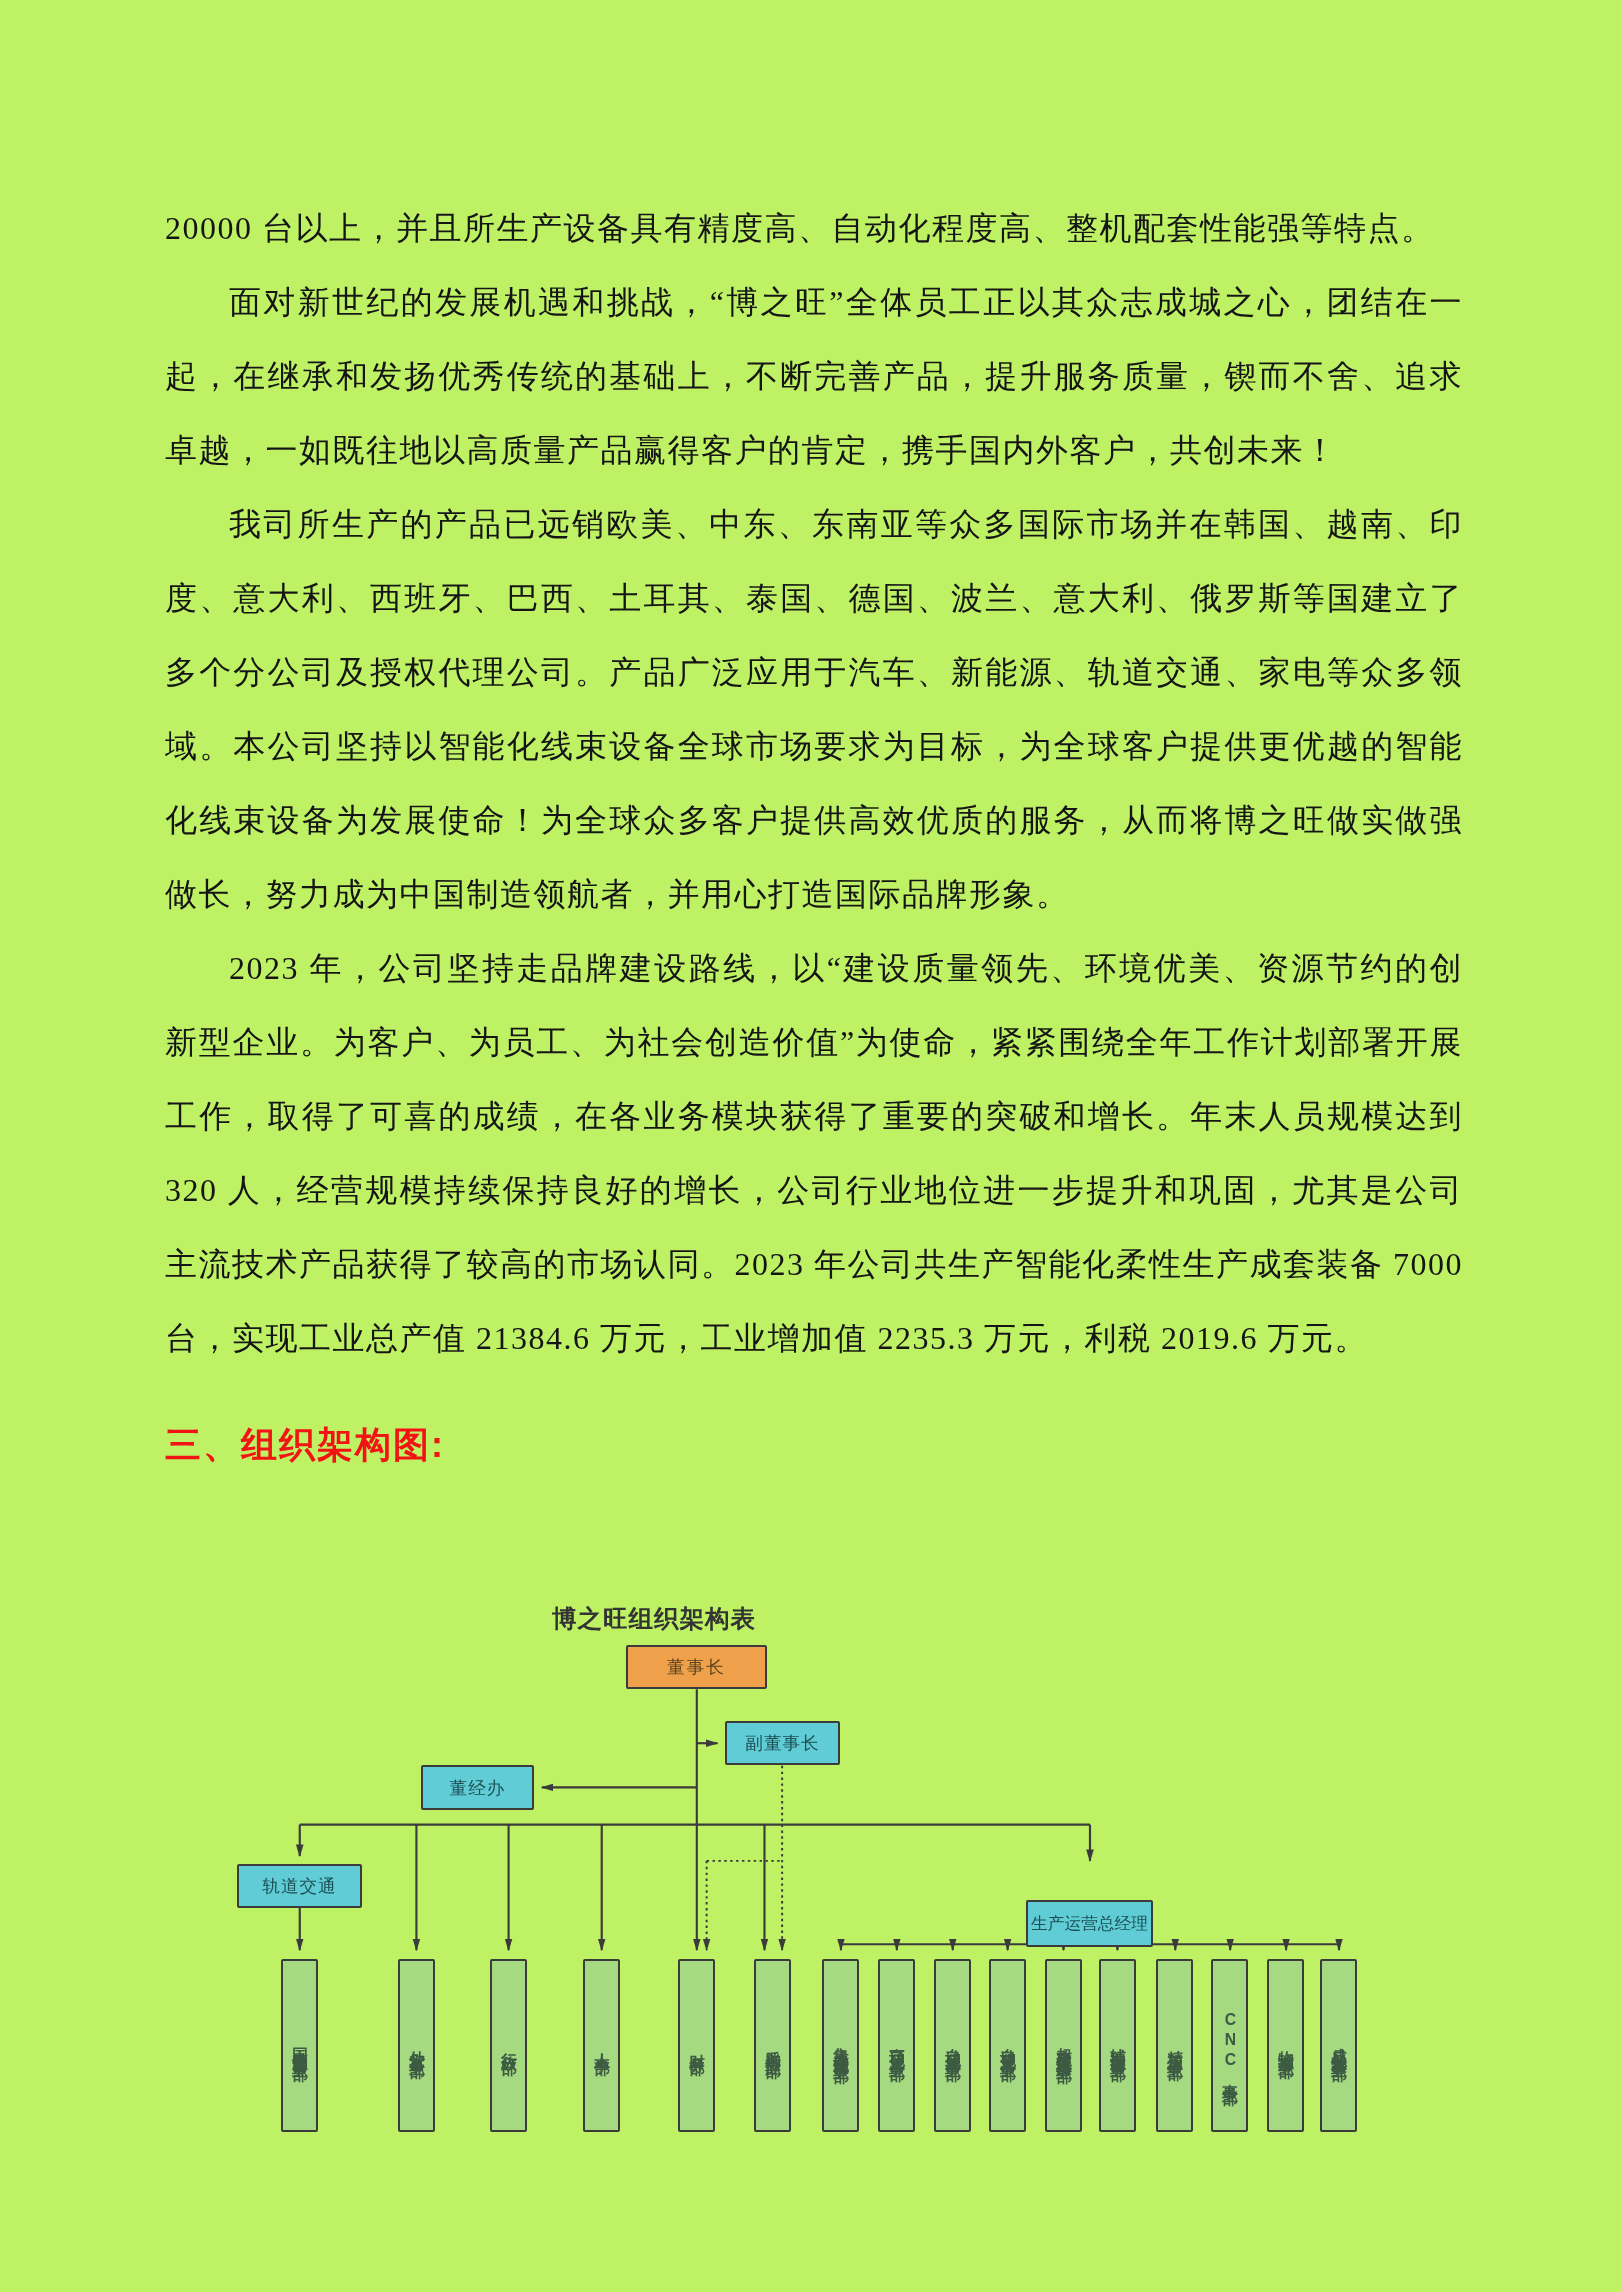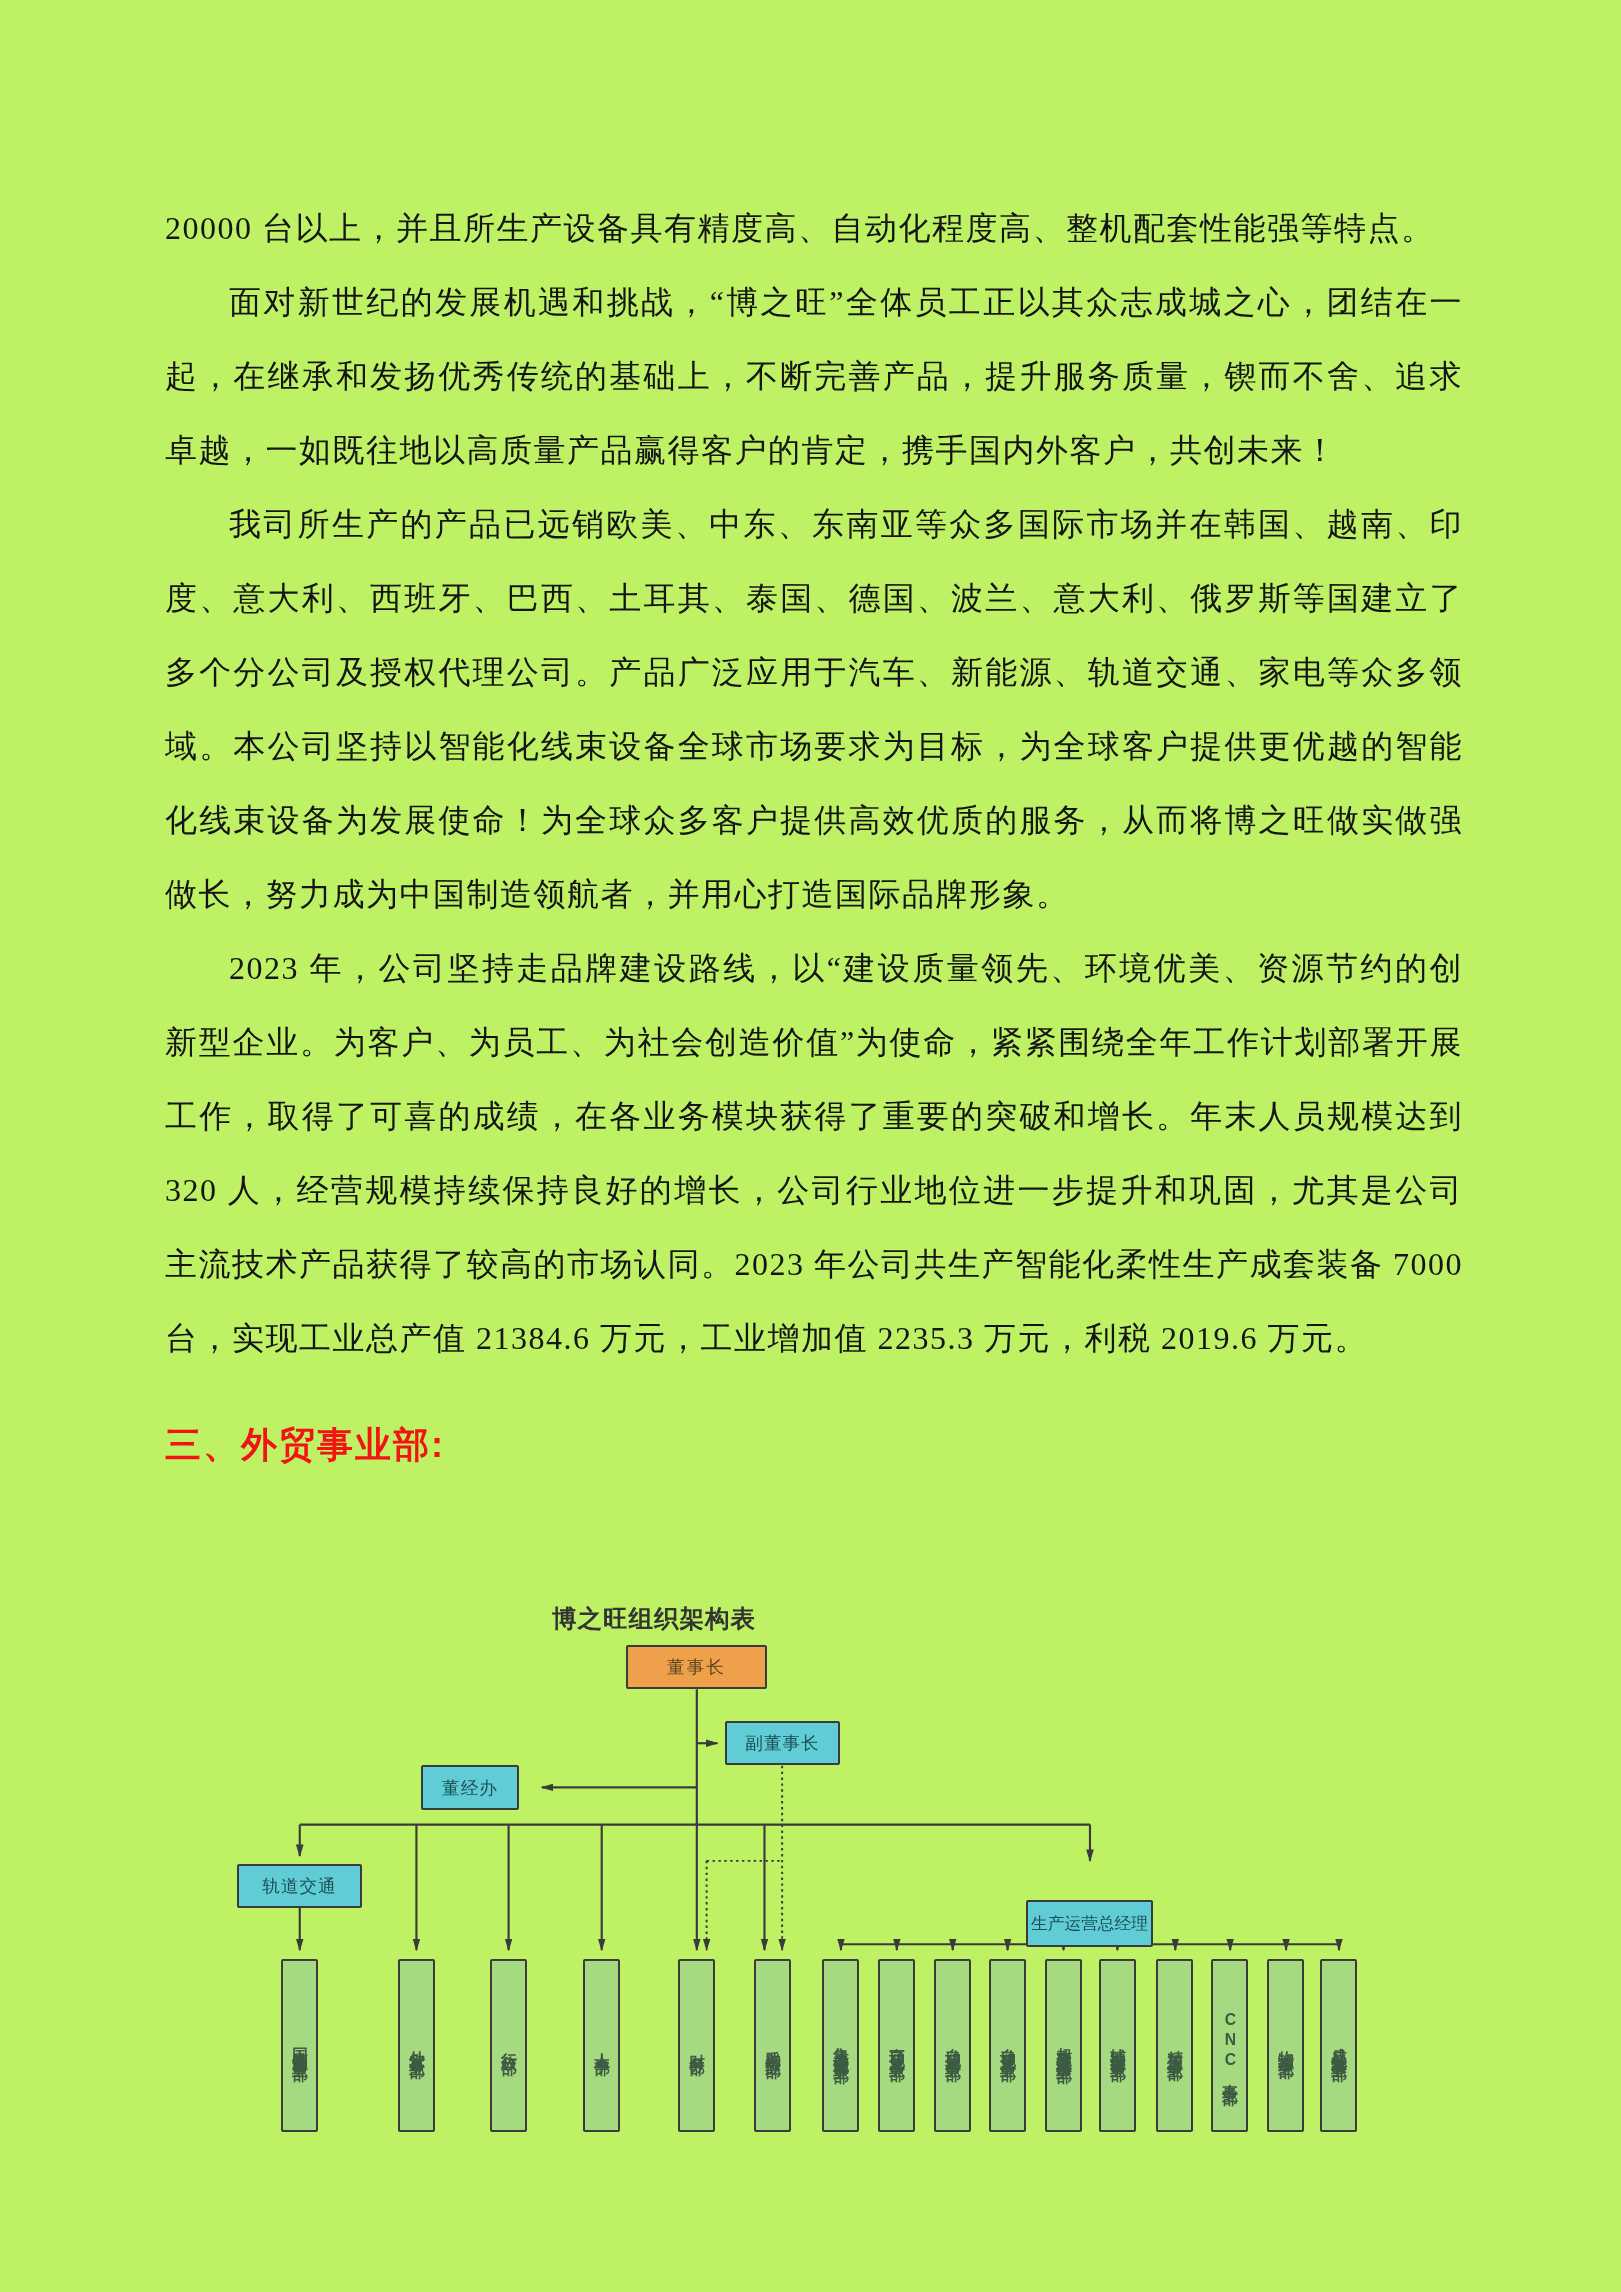--- a/index.html
+++ b/index.html
@@ -34,21 +34,21 @@
 </head>
 <body>
 
 <div class="page">
 
   <div class="body-text">
     <p class="para no-indent">20000 台以上，并且所生产设备具有精度高、自动化程度高、整机配套性能强等特点。</p>
     <p class="para">面对新世纪的发展机遇和挑战，“博之旺”全体员工正以其众志成城之心，团结在一起，在继承和发扬优秀传统的基础上，不断完善产品，提升服务质量，锲而不舍、追求卓越，一如既往地以高质量产品赢得客户的肯定，携手国内外客户，共创未来！</p>
     <p class="para">我司所生产的产品已远销欧美、中东、东南亚等众多国际市场并在韩国、越南、印度、意大利、西班牙、巴西、土耳其、泰国、德国、波兰、意大利、俄罗斯等国建立了多个分公司及授权代理公司。产品广泛应用于汽车、新能源、轨道交通、家电等众多领域。本公司坚持以智能化线束设备全球市场要求为目标，为全球客户提供更优越的智能化线束设备为发展使命！为全球众多客户提供高效优质的服务，从而将博之旺做实做强做长，努力成为中国制造领航者，并用心打造国际品牌形象。</p>
     <p class="para">2023 年，公司坚持走品牌建设路线，以“建设质量领先、环境优美、资源节约的创新型企业。为客户、为员工、为社会创造价值”为使命，紧紧围绕全年工作计划部署开展工作，取得了可喜的成绩，在各业务模块获得了重要的突破和增长。年末人员规模达到 320 人，经营规模持续保持良好的增长，公司行业地位进一步提升和巩固，尤其是公司主流技术产品获得了较高的市场认同。2023 年公司共生产智能化柔性生产成套装备 7000 台，实现工业总产值 21384.6 万元，工业增加值 2235.3 万元，利税 2019.6 万元。</p>
-    <h2 class="heading" style="color: rgb(242, 20, 20);">三、外贸事业部:</h2>
+    <h2 class="heading" style="color: rgb(242, 20, 20);">三、组织架构图:</h2>
   </div>
 
   <div class="org-chart" style="--chairman: #efa04b; --manager: #5fccd6; --dept: #a6da80; --line: #3b3b3b;">
     <div class="chart-title">博之旺组织架构表</div>
 
     <svg class="connectors" viewBox="0 0 1380 680" xmlns="http://www.w3.org/2000/svg">
       <defs>
         <marker id="arr" viewBox="0 0 10 6" refX="9" refY="3" orient="auto" markerUnits="userSpaceOnUse" markerWidth="13" markerHeight="9">
           <path d="M0,0 L10,3 L0,6 Z" fill="#3b3b3b"></path>
         </marker>
@@ -90,21 +90,21 @@
       <g stroke="#3b3b3b" stroke-width="2" fill="none" stroke-dasharray="2.5 3.5">
         <line x1="658" y1="173" x2="658" y2="361" marker-end="url(#arr)"></line>
         <line x1="581" y1="270" x2="658" y2="270"></line>
         <line x1="581" y1="270" x2="581" y2="361" marker-end="url(#arr)"></line>
       </g>
     </svg>
 
     <div id="chart-nodes">
         <div class="node chairman" style="left: 489px; top: 49px; width: 141px; height: 44px;">董事长</div>
         <div class="node manager" style="left: 588px; top: 125px; width: 115px; height: 44px;">副董事长</div>
-        <div class="node manager" style="left: 284px; top: 169px; width: 98px; height: 45px;">董经办</div>
+        <div class="node manager" style="left: 284px; top: 169px; width: 113px; height: 45px;">董经办</div>
         <div class="node manager" style="left: 100px; top: 268px; width: 125px; height: 44px;">轨道交通</div>
         <div class="node manager small" style="left: 889px; top: 272px; width: 127px; height: 47px; margin-top: 32px;">生产运营总经理</div>
         <div class="node dept" style="left: 144px; top: 363px; width: 37px; height: 173px;">国内销售事业部</div>
         <div class="node dept" style="left: 261px; top: 363px; width: 37px; height: 173px;">外贸事业部</div>
         <div class="node dept" style="left: 353px; top: 363px; width: 37px; height: 173px;">行政部</div>
         <div class="node dept" style="left: 446px; top: 363px; width: 37px; height: 173px;">人事部</div>
         <div class="node dept" style="left: 541px; top: 363px; width: 37px; height: 173px;">财务部</div>
         <div class="node dept" style="left: 617px; top: 363px; width: 37px; height: 173px;">采购供应部</div>
         <div class="node dept" style="left: 685px; top: 363px; width: 37px; height: 173px;">集成自动化事业部</div>
         <div class="node dept" style="left: 741px; top: 363px; width: 37px; height: 173px;">自动化一事业部</div>

